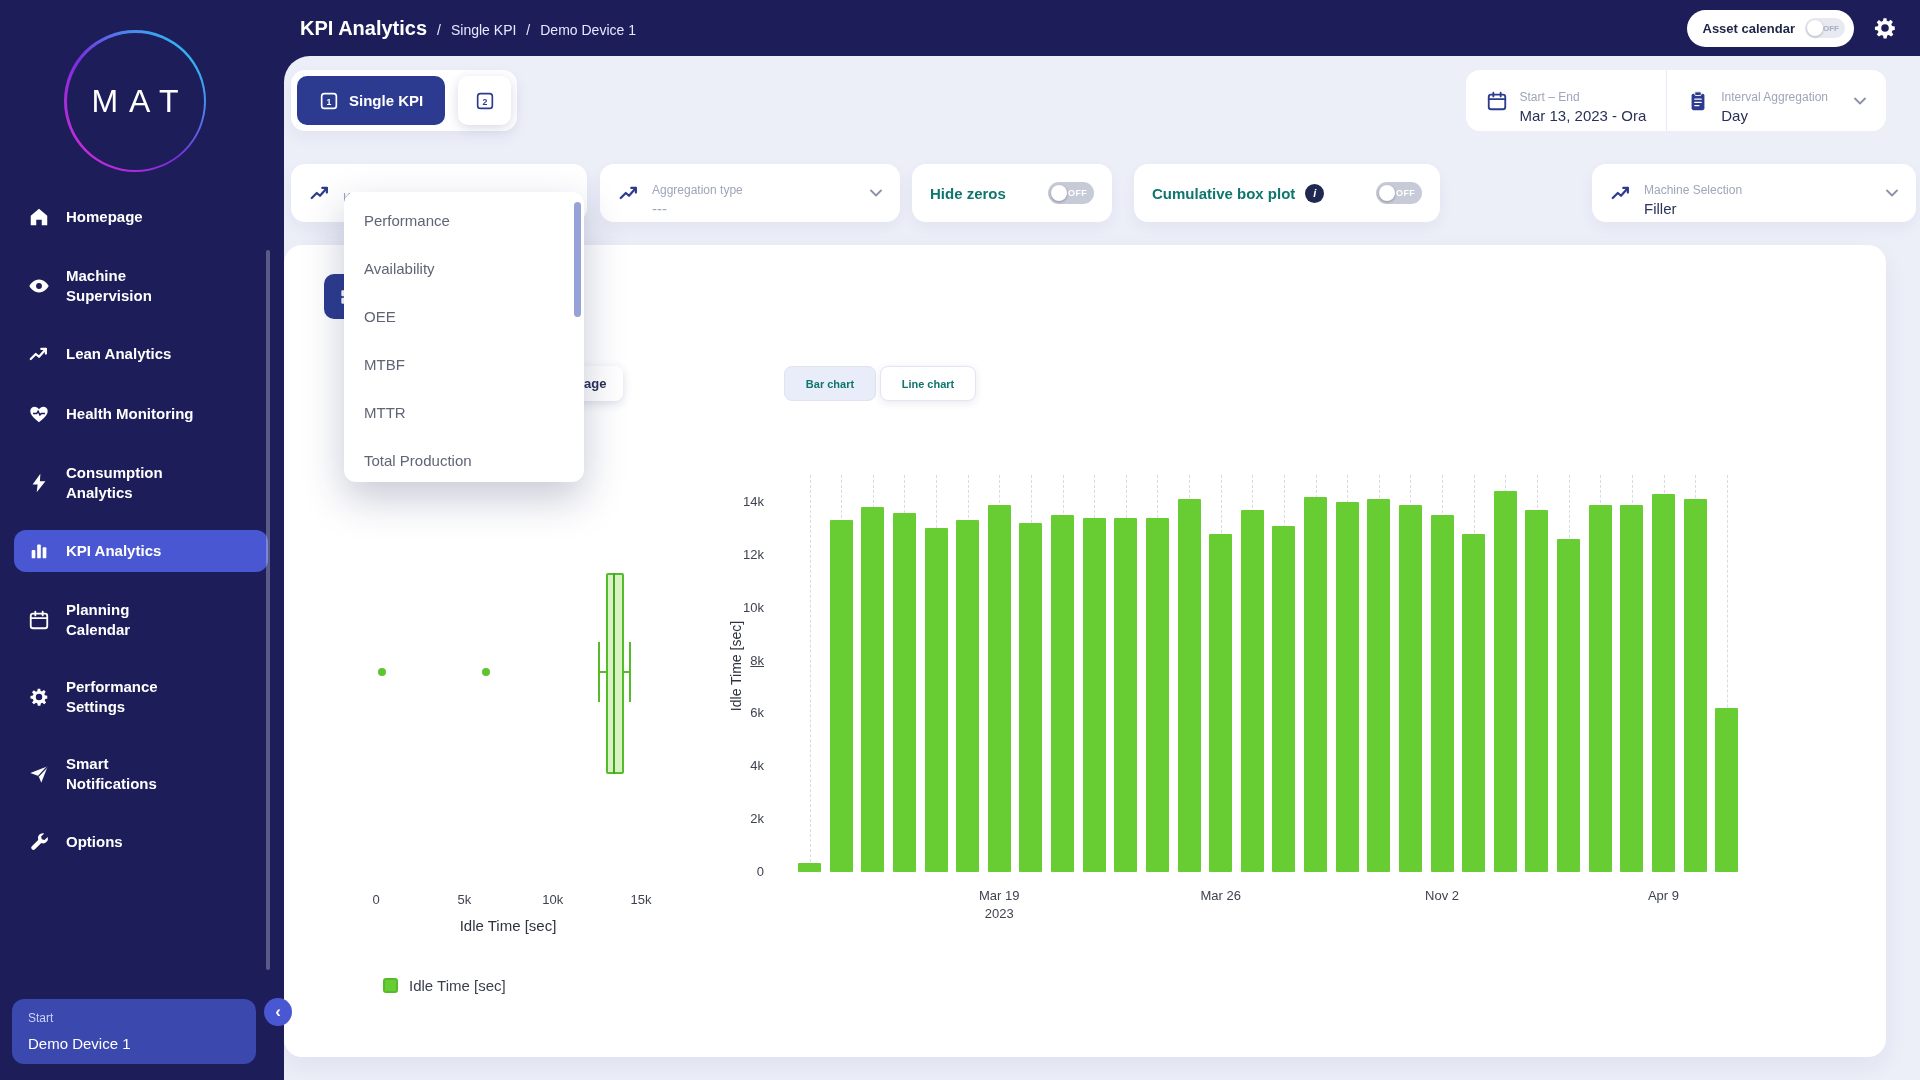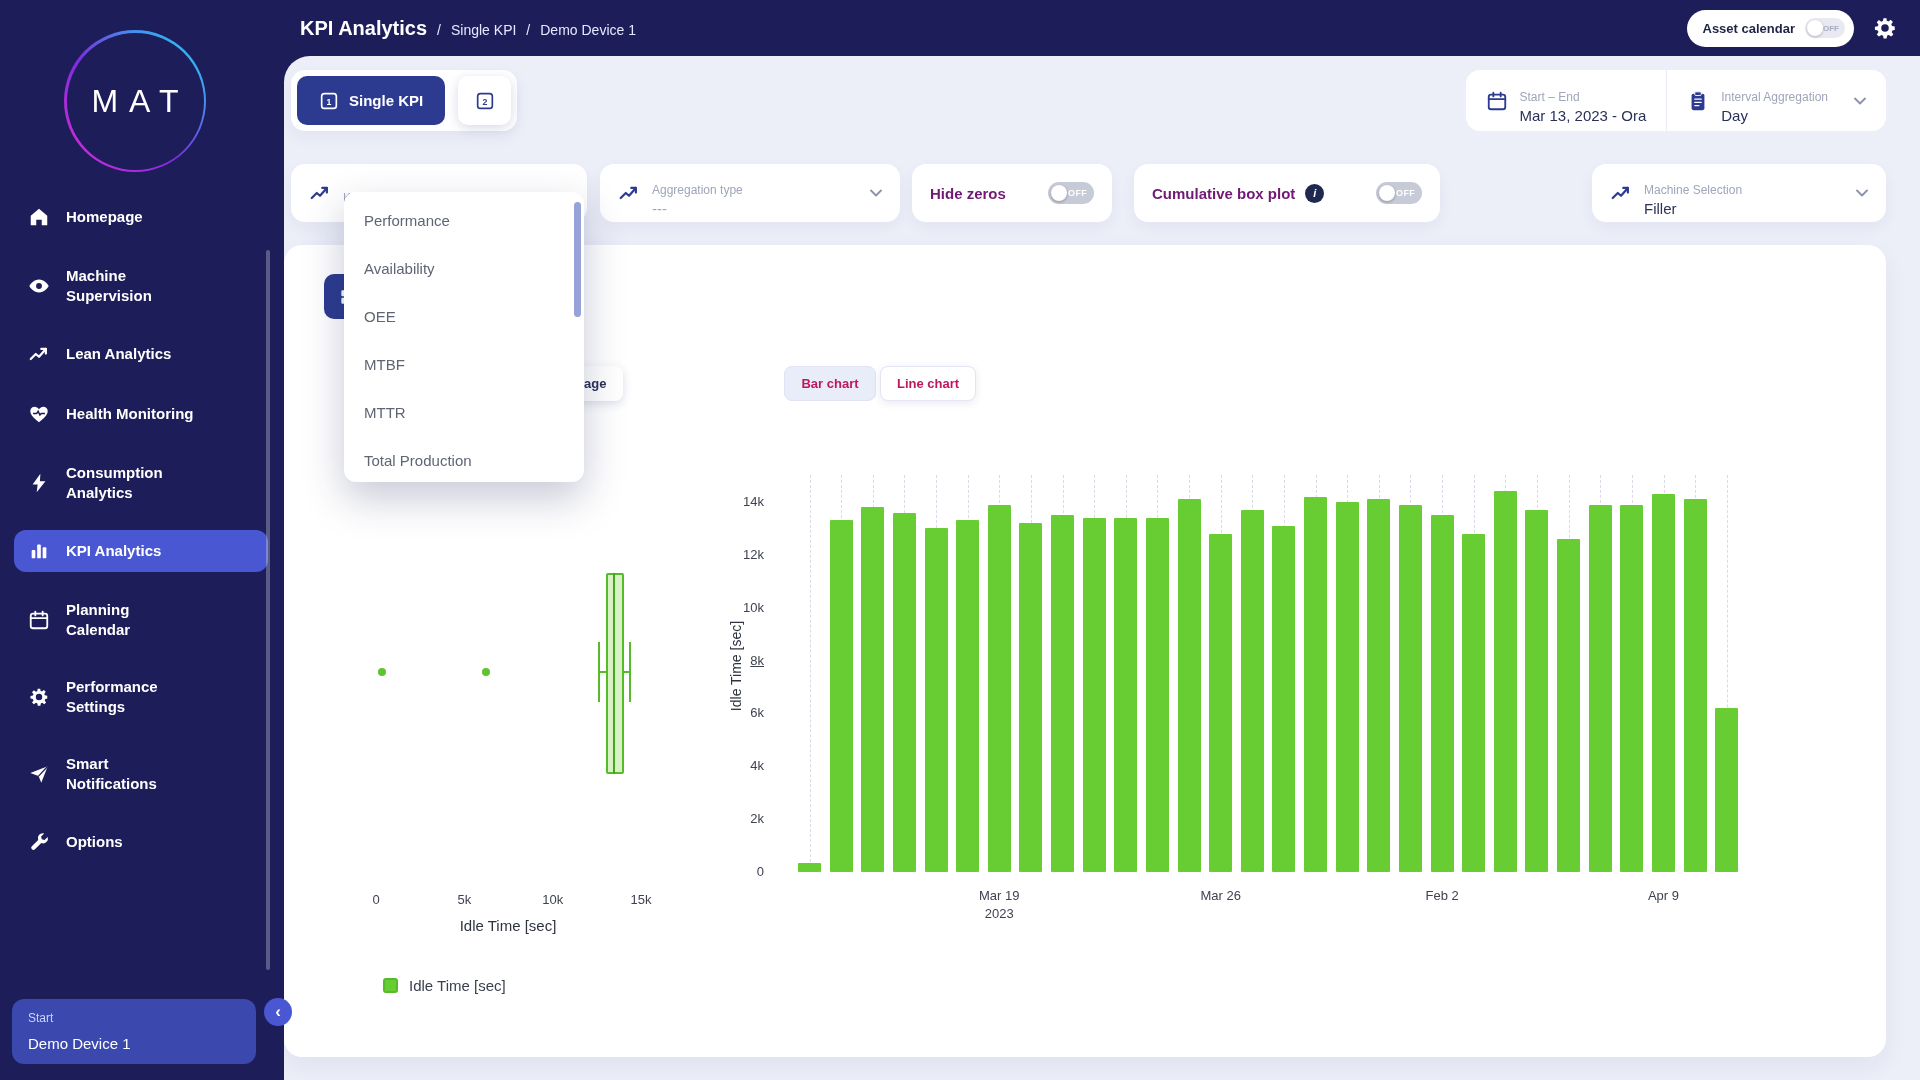--- a/index.html
+++ b/index.html
@@ -61,36 +61,36 @@
   .chev{width:12px;height:8px;margin-left:14px;flex:none;}
   .chev svg{display:block;}
   .ml-auto{margin-left:auto;}
   
   .filter{position:absolute;top:164px;height:58px;background:#fff;border-radius:14px;display:flex;align-items:center;
           box-sizing:border-box;z-index:5;box-shadow:0 6px 16px rgba(40,50,110,.05);}
   .kpi-select{left:291px;width:296px;padding:0 18px;gap:12px;cursor:pointer;}
   .agg-select{left:600px;width:300px;padding:0 18px;gap:12px;cursor:pointer;}
   .hide-zeros{left:912px;width:200px;padding:0 18px;justify-content:space-between;}
   .cumulative{left:1134px;width:306px;padding:0 18px;gap:10px;}
-  .machine-select{left:1592px;width:294px;padding:0 18px;gap:12px;cursor:pointer;}
-  .flabel{font-size:15px;font-weight:700;color:#701a75;}
+  .machine-select{left:1592px;width:324px;padding:0 18px;gap:12px;cursor:pointer;}
+  .flabel{font-size:15px;font-weight:700;color:#0f766e;}
   .toggle{position:relative;width:46px;height:22px;border-radius:12px;background:#c7cbd8;flex:none;cursor:pointer;}
   .knob{position:absolute;left:3px;top:3px;width:16px;height:16px;border-radius:50%;background:#fff;box-shadow:0 1px 3px rgba(0,0,0,.3);}
   .tg-state{position:absolute;right:7px;top:50%;transform:translateY(-50%);font-size:9px;font-weight:700;color:#fff;letter-spacing:.3px;}
   .info-dot{width:19px;height:19px;border-radius:50%;background:#1f2850;color:#fff;font-size:11px;font-weight:700;
             display:flex;align-items:center;justify-content:center;font-style:italic;flex:none;cursor:pointer;}
   
   .card{position:absolute;left:284px;top:245px;width:1602px;height:812px;background:#fff;border-radius:18px;z-index:2;
         box-shadow:0 10px 26px rgba(40,50,110,.06);}
   .mini-dark{position:absolute;left:40px;top:29px;width:47px;height:45px;border:none;border-radius:10px;background:#2c3b8f;
              color:#fff;display:flex;align-items:center;justify-content:center;cursor:pointer;}
   .avg-btn{position:absolute;left:255px;top:121px;width:84px;height:35px;border:none;border-radius:8px;background:#fff;
            box-shadow:0 3px 10px rgba(40,50,110,.16);font-family:inherit;font-size:13px;font-weight:700;color:#2a3158;cursor:pointer;}
   .seg-btn{position:absolute;top:121px;height:35px;border:1px solid #e3e6f2;border-radius:8px;background:#fff;font-family:inherit;
-           font-size:13px;font-weight:700;color:#be185d;cursor:pointer;padding:0 14px;box-sizing:border-box;}
+           font-size:11px;font-weight:700;color:#0f766e;cursor:pointer;padding:0 14px;box-sizing:border-box;}
   .seg-btn.active{left:500px;width:92px;background:#e9edf9;border-color:#dfe3f2;}
   .seg-btn.line{left:596px;width:96px;box-shadow:0 2px 8px rgba(40,50,110,.10);}
   .boxplot-layer,.bar-layer{position:absolute;left:0;top:0;right:0;bottom:0;}
   
   .bp-line{position:absolute;height:2px;background:#56bb2b;}
   .bp-cap{position:absolute;width:2px;height:60px;background:#56bb2b;}
   .bp-box{position:absolute;background:#d9f2c4;border:2px solid #56bb2b;border-radius:2px;box-sizing:border-box;}
   .bp-med{position:absolute;width:2px;background:#41a81f;}
   .bp-dot{position:absolute;width:8px;height:8px;border-radius:50%;background:#5ec42d;}
   .grid-v{position:absolute;width:0;border-left:1px dashed #d8dae6;}
@@ -461,21 +461,21 @@
         <div class="ax-ytick" style="left: 410px; top: 566.133px;">2k</div>
         <div class="ax-ytick" style="left: 410px; top: 513.267px;">4k</div>
         <div class="ax-ytick" style="left: 410px; top: 460.4px;">6k</div>
         <div class="ax-ytick" style="left: 410px; top: 407.533px; text-decoration: underline;">8k</div>
         <div class="ax-ytick" style="left: 410px; top: 354.667px;">10k</div>
         <div class="ax-ytick" style="left: 410px; top: 301.8px;">12k</div>
         <div class="ax-ytick" style="left: 410px; top: 248.933px;">14k</div>
         <div class="ax-tick" style="left: 670.28px; top: 643px;">Mar 19</div>
         <div class="ax-tick" style="left: 670.28px; top: 661px;">2023</div>
         <div class="ax-tick" style="left: 891.69px; top: 643px;">Mar 26</div>
-        <div class="ax-tick" style="left: 1113.1px; top: 643px;">Feb 2</div>
+        <div class="ax-tick" style="left: 1113.1px; top: 643px;">Nov 2</div>
         <div class="ax-tick" style="left: 1334.51px; top: 643px;">Apr 9</div>
         <div class="y-title" style="left: 342px; top: 413px; width: 220px;">Idle Time [sec]</div>
       </div>
 
     <div class="legend">
       <span class="legend-swatch" style="background: rgb(104, 205, 51);"></span>
       <span class="legend-label">Idle Time [sec]</span>
     </div>
   </section>
 

